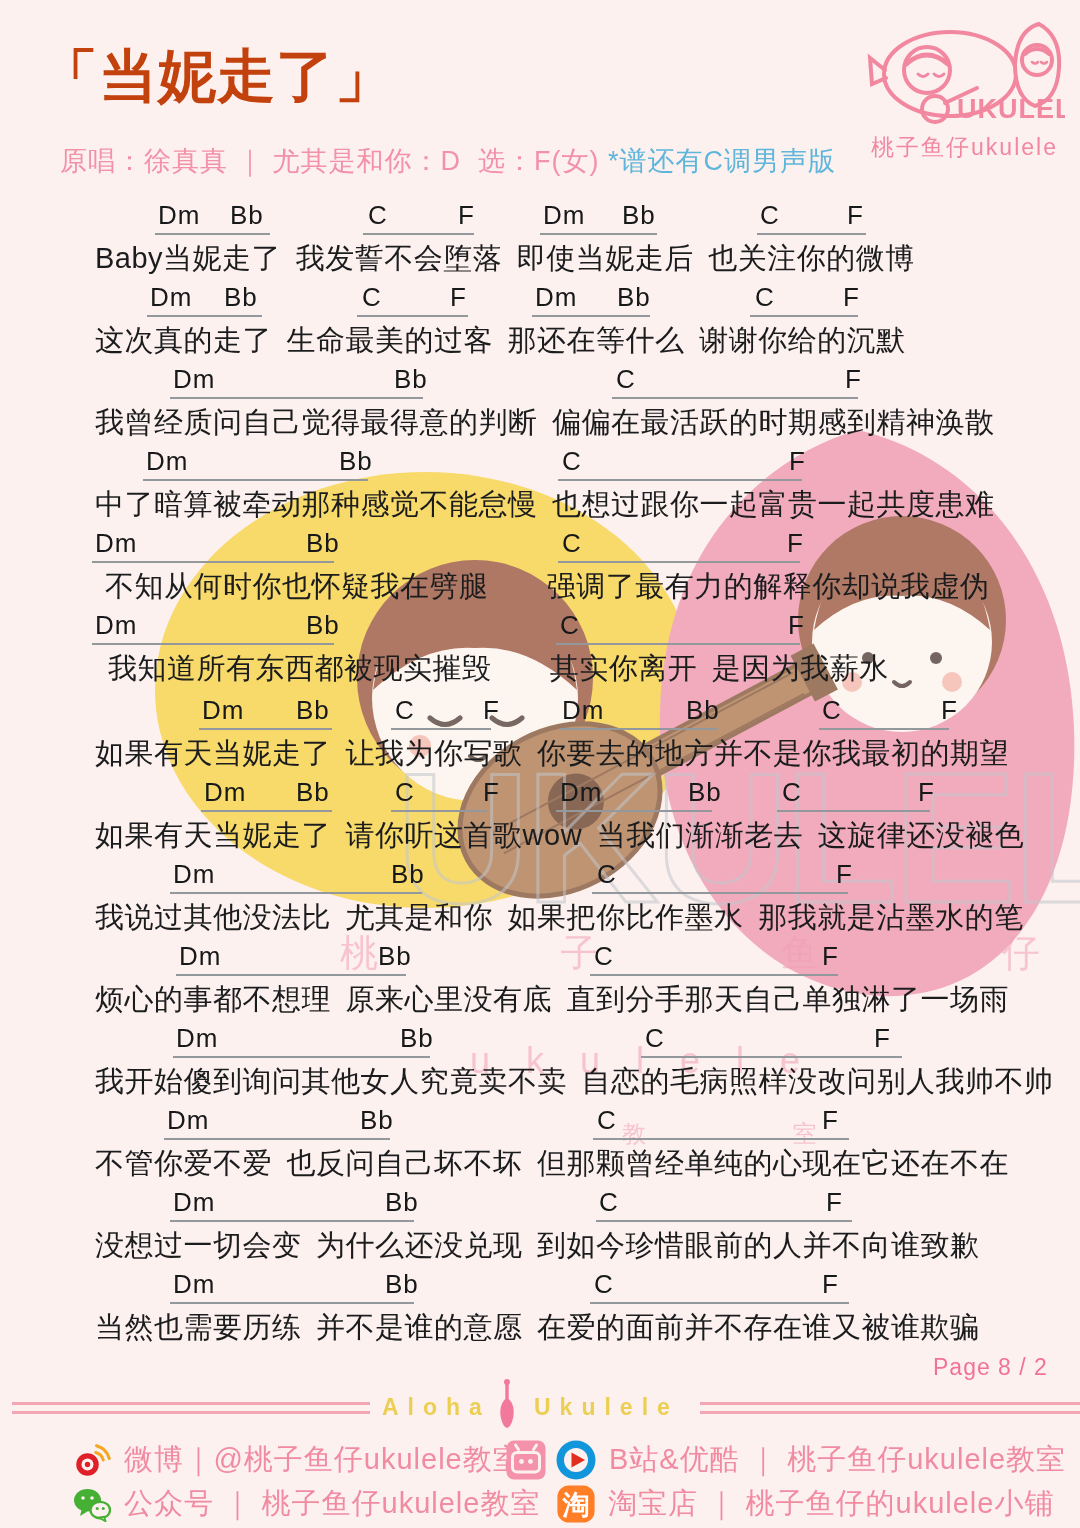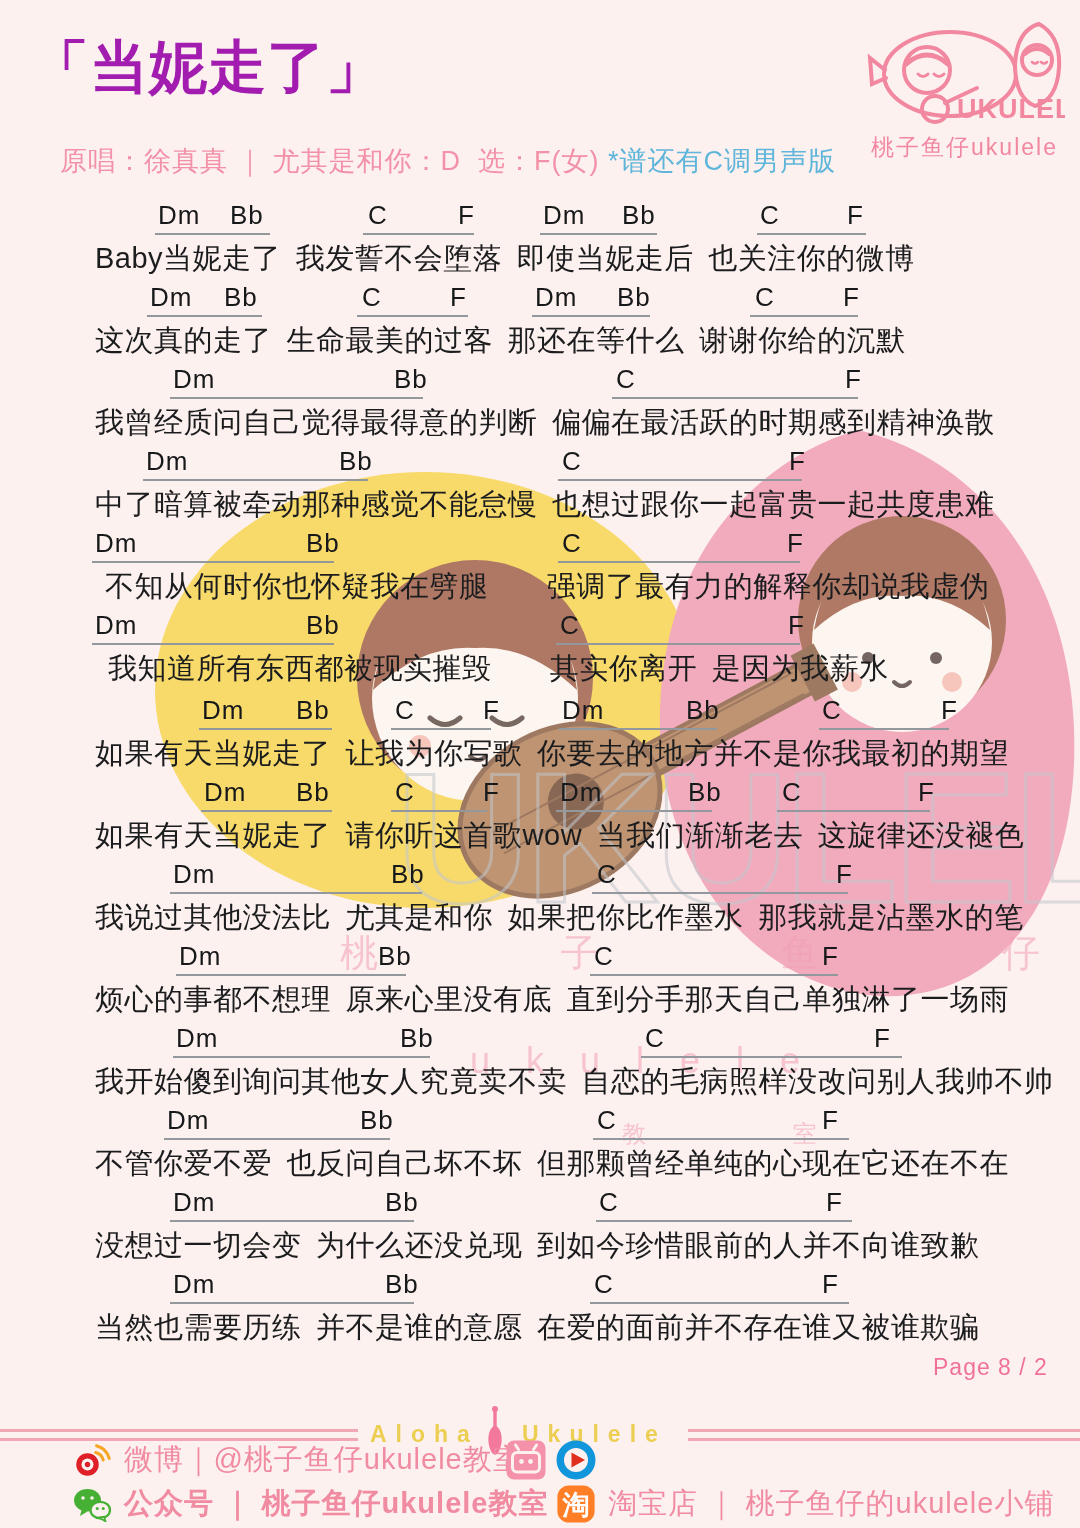--- a/index.html
+++ b/index.html
@@ -1,21 +1,21 @@
 <!DOCTYPE html>
 <html><head>
 <meta charset="utf-8">
 <style>
   html,body{margin:0;padding:0;background:#fdf1ef;}
   .page{position:relative;width:1080px;height:1528px;margin:0 auto;background:#fdf1ef;
         overflow:hidden;font-family:"Liberation Sans","DejaVu Sans",sans-serif;}
 
   
-  .song-title{position:absolute;left:24px;top:22px;margin:7px;font-size:58px;font-weight:bold;
-              color:#a21caf;letter-spacing:1px;}
+  .song-title{position:absolute;left:24px;top:22px;margin:16px;font-size:58px;font-weight:bold;
+              color:#c2410c;letter-spacing:1px;}
   .credits{position:absolute;left:346px;top:72px;font-size:25px;color:#f295a9;letter-spacing:1px;}
   .meta{position:absolute;left:26px;top:112px;font-size:27px;letter-spacing:1px;white-space:pre;}
   .meta-pink{color:#f291a7;}
   .meta-blue{color:#5fb6da;}
   .logo{position:absolute;left:862px;top:12px;width:205px;text-align:center;}
   .logo svg{display:block;margin:0 auto;}
   .logo-cn{margin-top:2px;font-size:23px;color:#f287a0;letter-spacing:2px;}
 
   
   .wm-layer{position:absolute;inset:0;pointer-events:none;}
@@ -30,35 +30,35 @@
   
   .sheet{position:absolute;inset:0;padding-left:40px;}
   .line{position:absolute;left:0;width:1080px;height:82px;}
   .ch{position:absolute;top:0;font-size:26px;color:#17181a;letter-spacing:1px;}
   .ul{position:absolute;top:33px;height:2px;background:#93989d;}
   .ly{position:absolute;top:39px;left:0;width:1080px;font-size:29px;color:#1b1c1e;
       letter-spacing:.5px;word-spacing:6px;white-space:pre;}
 
   
   .pager{position:absolute;left:933px;top:1354px;font-size:23px;color:#f0719a;letter-spacing:1px;}
-  .divider{position:absolute;left:0;top:1386px;width:948px;height:46px;margin-top:27px;}
+  .divider{position:absolute;left:12px;top:1386px;width:948px;height:46px;}
   .dline{position:absolute;top:16px;height:6px;border-top:3px solid #f2a7b4;border-bottom:3px solid #f2a7b4;}
   .dline.l{left:0;width:358px;}
   .dline.r{left:688px;width:392px;}
   .dword{position:absolute;top:8px;font-size:23px;font-weight:bold;color:#eccf52;letter-spacing:9px;}
   .dword.a{left:370px;}
   .dword.u{left:522px;}
   .uke-svg{position:absolute;left:484px;top:-8px;}
 
   
   .flink{position:absolute;display:flex;align-items:center;height:44px;}
   .flink svg{flex:0 0 auto;}
   .flabel{margin-left:12px;font-size:29px;color:#f08ba1;letter-spacing:1px;white-space:pre;}
   .fl-weibo {left:72px;top:1438px;}
-  .fl-wechat{left:72px;top:1482px;font-weight:bold;}
+  .fl-wechat{left:72px;top:1482px;}
   .fl-by    {left:505px;top:1438px;}
   .fl-tb    {left:556px;top:1482px;}
   .flink svg + svg{margin-left:8px;}
 </style>
 </head>
 <body>
 
 <div class="page">
 
   <h1 class="song-title">「当妮走了」</h1>
@@ -322,20 +322,21 @@
       <rect x="5" y="9" width="18" height="13" rx="3" fill="none" stroke="#fdf1ef" stroke-width="2"></rect>
       <path d="M9 7 L7 4 M19 7 L21 4" stroke="#fdf1ef" stroke-width="2" stroke-linecap="round"></path>
       <circle cx="11" cy="15" r="1.6" fill="#fdf1ef"></circle>
       <circle cx="17" cy="15" r="1.6" fill="#fdf1ef"></circle>
     </svg>
     <svg width="42" height="42" viewBox="0 0 28 28">
       <circle cx="14" cy="14" r="13" fill="#1296db"></circle>
       <circle cx="14" cy="14" r="8" fill="#fdf1ef"></circle>
       <path d="M11 9 L20 14 L11 19 Z" fill="#e02f1f"></path>
     </svg>
+    <span class="flabel">B站&amp;优酷 ｜ 桃子鱼仔ukulele教室</span>
   </div>
 
   <div class="flink fl-tb">
     <svg width="40" height="40" viewBox="0 0 28 28">
       <rect x="1" y="1" width="26" height="26" rx="8" fill="#ff7e26"></rect>
       <text x="14" y="21" text-anchor="middle" fill="#ffffff" font-size="19" font-weight="bold" font-family="Liberation Sans, DejaVu Sans, sans-serif">淘</text>
     </svg>
     <span class="flabel">淘宝店 ｜ 桃子鱼仔的ukulele小铺</span>
   </div>
 

